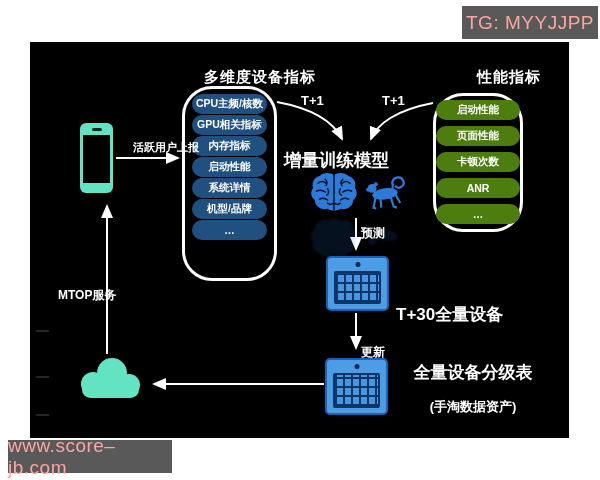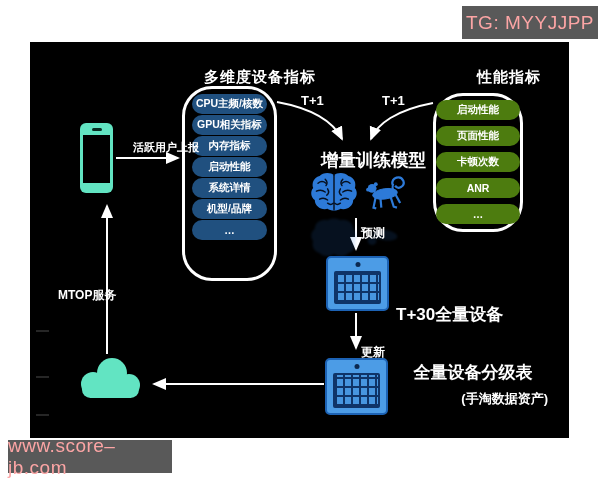--- a/index.html
+++ b/index.html
@@ -82,21 +82,21 @@
     <div class="pill green">启动性能</div>
     <div class="pill green">页面性能</div>
     <div class="pill green">卡顿次数</div>
     <div class="pill green">ANR</div>
     <div class="pill green">…</div>
   </div>
 
   <div class="abs flow-label" style="left:271px;top:51px;font-size:13px;">T+1</div>
   <div class="abs flow-label" style="left:352px;top:51px;font-size:13px;">T+1</div>
 
-  <div class="abs flow-label" style="left:254px;top:106px;width:142px;font-size:17.5px;text-align:right;font-family:Liberation Mono, monospace;">增量训练模型</div>
+  <div class="abs flow-label" style="left:254px;top:106px;width:142px;font-size:17.5px;text-align:left;font-family:Liberation Mono, monospace;">增量训练模型</div>
 
   <div class="abs" id="model-icons" style="left:278px;top:127px;width:104px;height:46px;">
     <svg style="position:absolute;left:2px;top:2px;" width="48" height="42" viewBox="0 0 60 52">
       <path d="M30 5 C26 1 16 1 12 6 C4 8 2 16 4 21 C0 25 1 33 6 36 C6 44 14 49 22 47 C25 50 35 50 38 47 C46 49 54 44 54 36 C59 33 60 25 56 21 C58 16 56 8 48 6 C44 1 34 1 30 5 Z" fill="#2d7ad8"></path>
       <g stroke="#06101f" stroke-width="1.8" fill="none" stroke-linecap="round">
         <line x1="30" y1="5" x2="30" y2="48"></line>
         <path d="M10 15 q5 -4 10 0"></path>
           <path d="M8 25 q6 -3 11 1"></path>
         <path d="M12 35 q5 -3 10 1"></path>
           <path d="M19 10 q4 4 1 8"></path>
@@ -146,21 +146,21 @@
     <div class="cal-grid"></div>
   </div>
   <div class="abs flow-label" style="left:366px;top:221px;font-size:17px;margin-top:40px;">T+30全量设备</div>
 
   <div class="abs calendar" id="calendar-2">
     <div class="cal-pin"></div>
     <div class="cal-grid"></div>
   </div>
   <div class="abs" style="left:368px;top:319px;width:150px;text-align:center;">
     <div class="flow-label" style="font-size:17px;">全量设备分级表</div>
-    <div style="font-size:13px;font-weight:700;margin-top:6px;text-align:right;">(手淘数据资产)</div>
+    <div style="font-size:13px;font-weight:700;margin-top:14px;">(手淘数据资产)</div>
   </div>
 
   <div class="abs" id="phone">
     <div class="speaker"></div>
     <div class="screen"></div>
   </div>
   <div class="abs small-label" style="left:76px;top:98px;width:120px;text-align:center;font-size:11px;">活跃用户上报</div>
 
   <div class="abs small-label" style="left:28px;top:245px;">MTOP服务</div>
   <svg class="abs" style="left:45px;top:313px;" width="70" height="46" viewBox="0 0 70 46">

